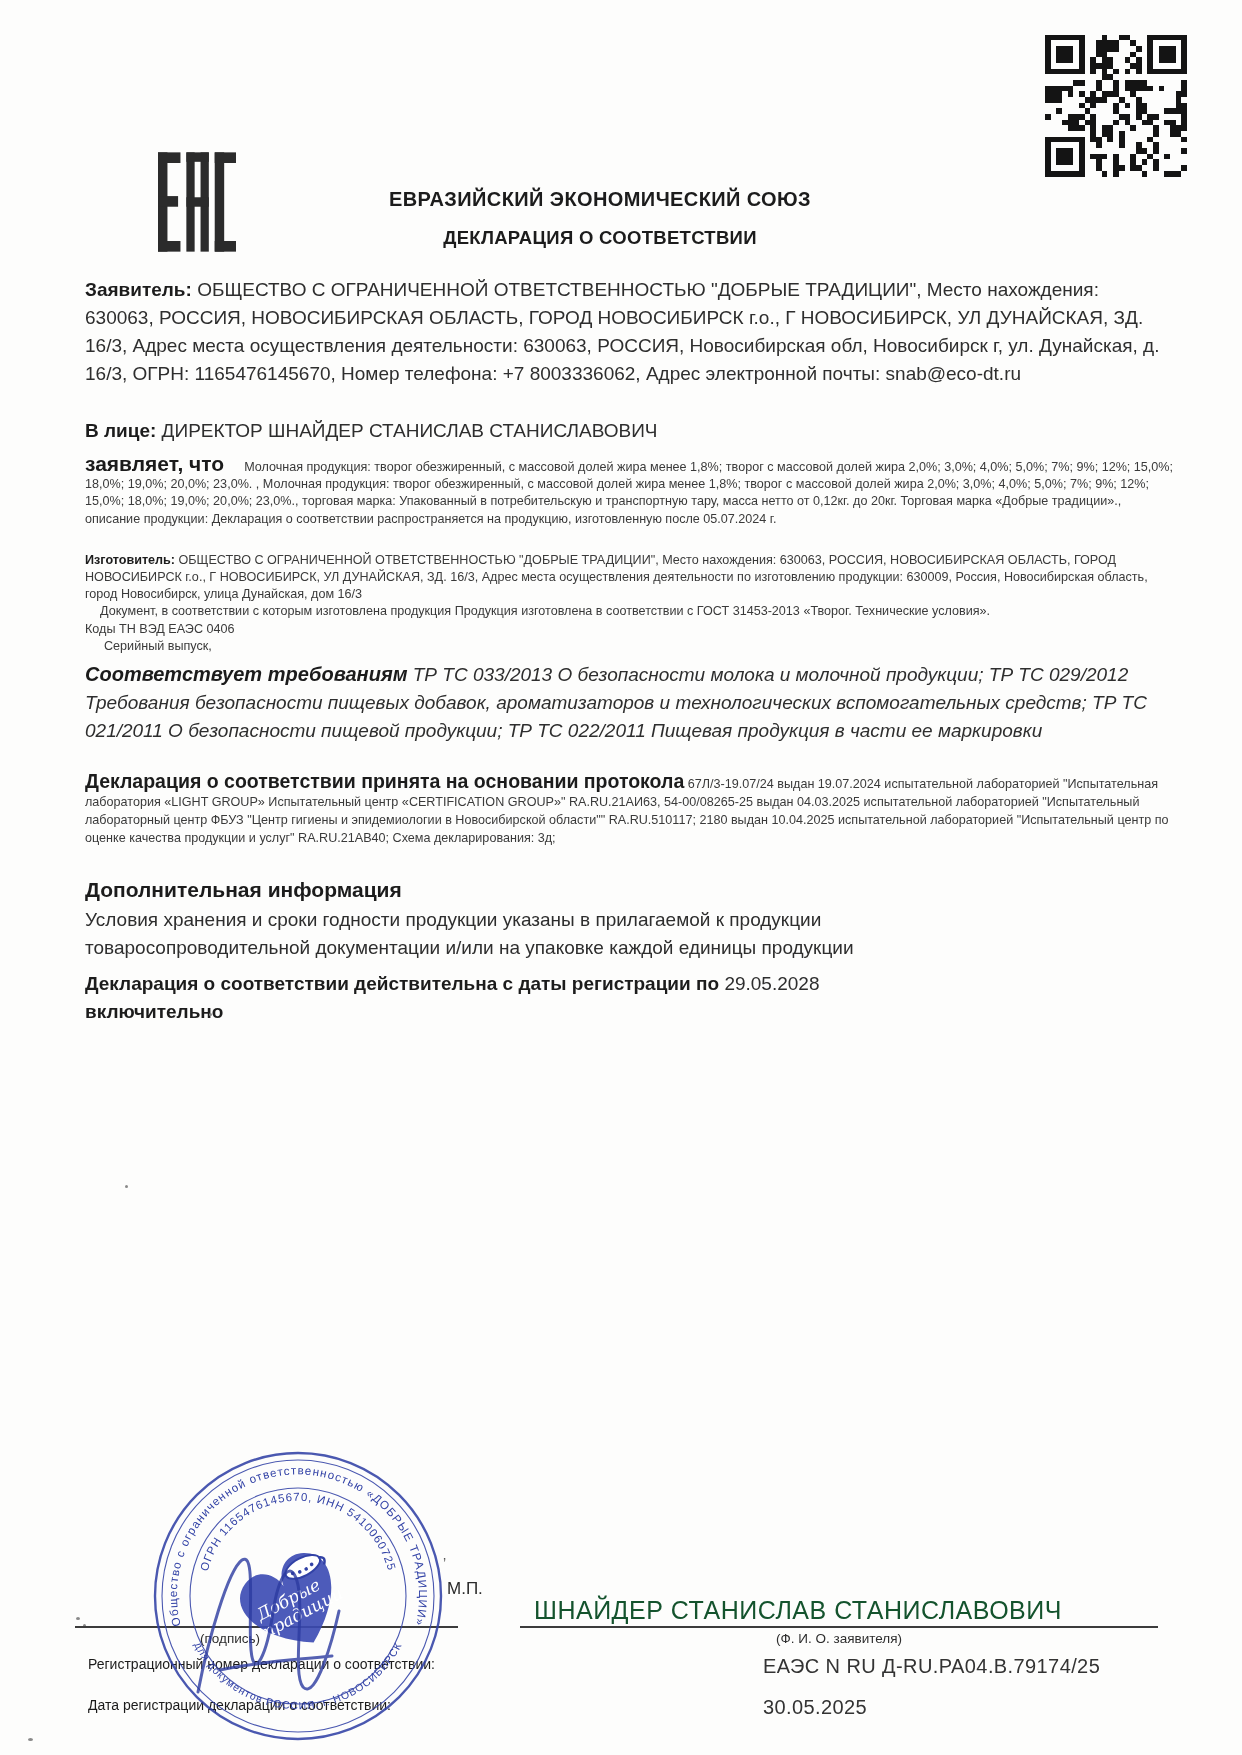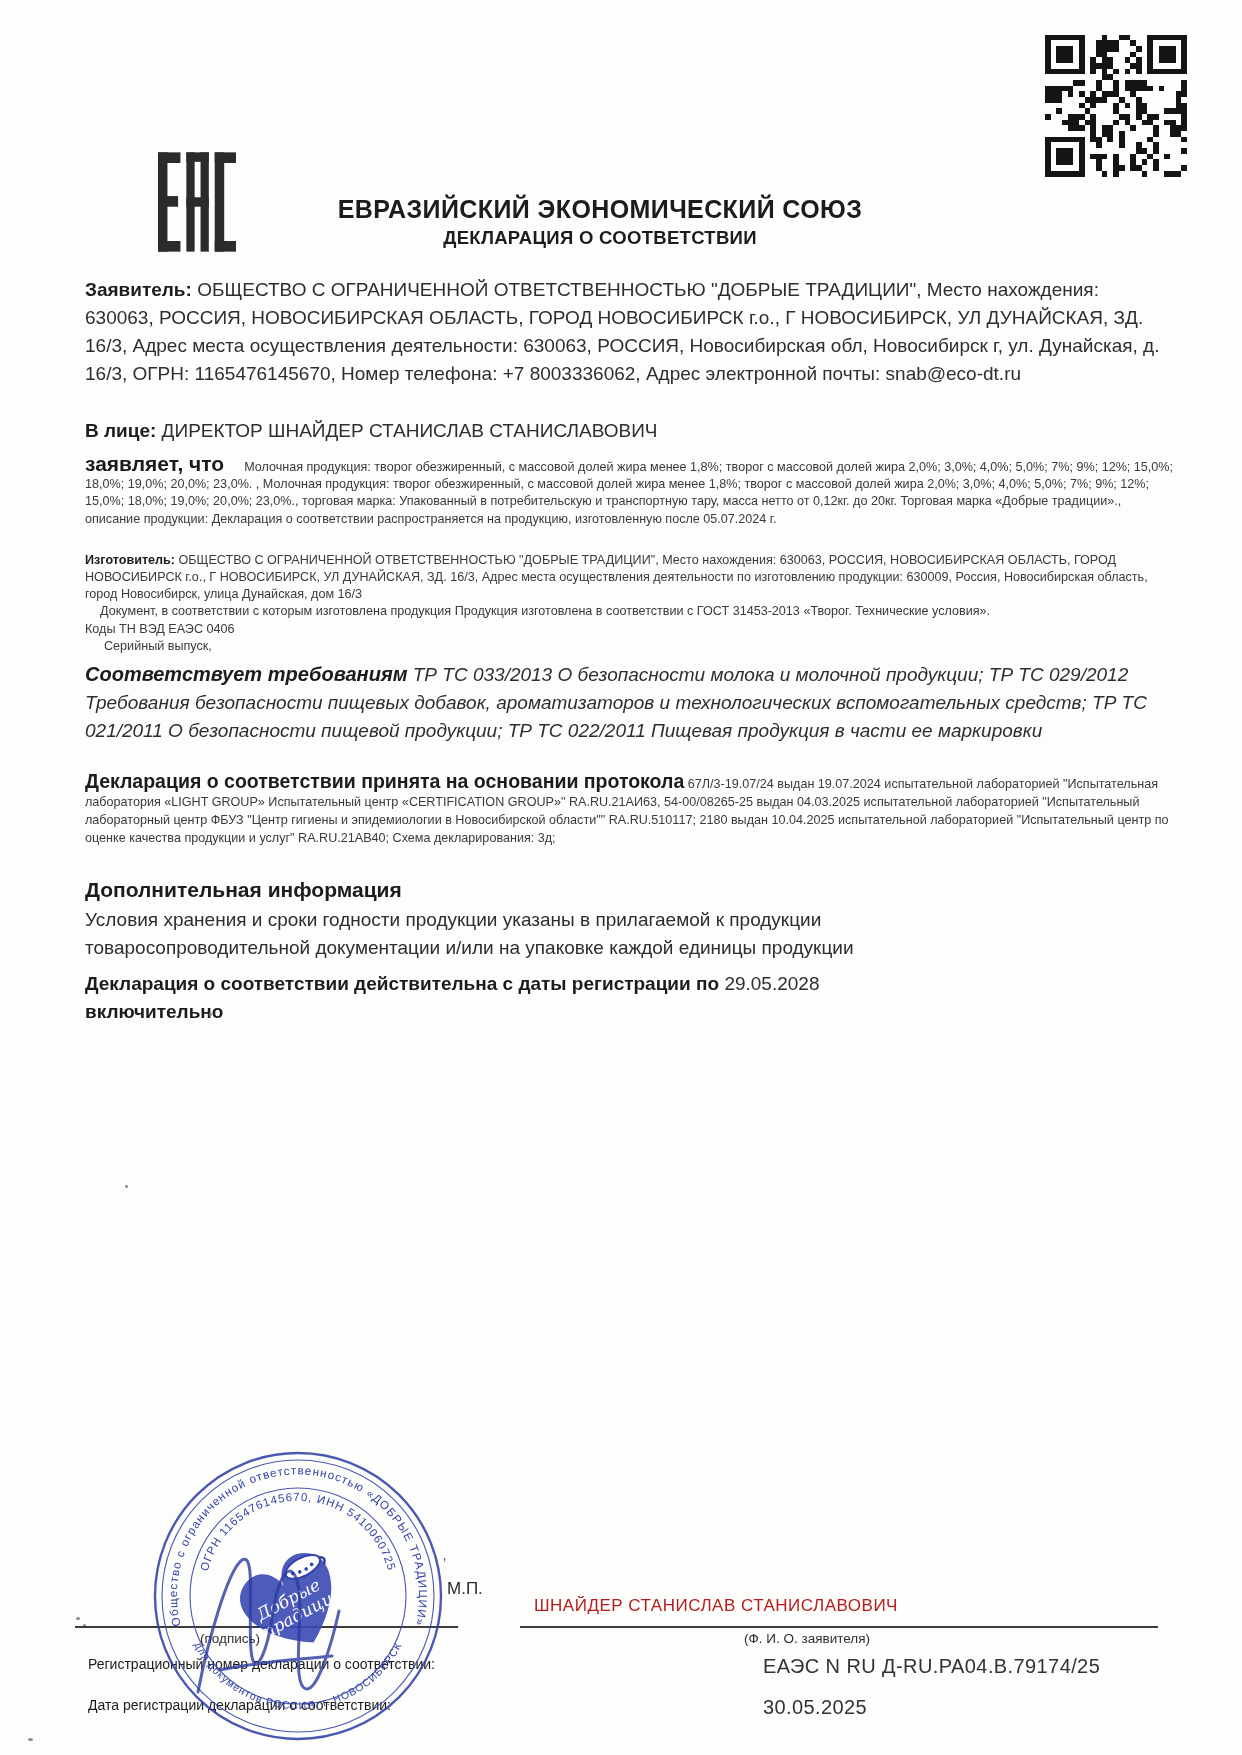--- a/index.html
+++ b/index.html
@@ -8,21 +8,21 @@
     background:#fdfdfc;
     font-family:"Liberation Sans", sans-serif;
     color:#2b2b2b;
     -webkit-font-smoothing:antialiased;
   }
   .abs{position:absolute;}
   .b{font-weight:bold;color:#1c1c1c;}
   .big{font-size:19px;line-height:28px;color:#2e2e2e;}
   .small{font-size:12.6px;line-height:17.2px;color:#3a3a3a;}
   .center{text-align:center;}
-  .hdr1{font-size:25px;letter-spacing:.4px;margin-top:7px;}
+  .hdr1{font-size:20px;letter-spacing:.4px;}
   .hdr2{font-size:18.5px;letter-spacing:.3px;}
   .label-lg{font-size:20px;font-weight:bold;color:#1b1b1b;}
   .caption{font-size:13.5px;color:#2e2e2e;}
   .sig-line{border-top:2px solid #3c3c3c;height:0;}
   .value{font-size:20px;color:#333;}
   .reg-label{font-size:14px;font-weight:normal;color:#1b1b1b;}
   .speck{position:absolute;background:#8a8a8a;border-radius:50%;}
   #stamp-layer{z-index:6;}
   .underlay{z-index:2;text-align:right;}
 </style>
@@ -374,23 +374,23 @@
 <div class="speck" style="left:76px;top:1617px;width:4px;height:3px;"></div>
 <div class="speck" style="left:83px;top:1624px;width:3px;height:3px;"></div>
 <div class="speck" style="left:28px;top:1738px;width:5px;height:3px;"></div>
 <div class="abs" style="left:443px;top:1555px;font-size:14px;color:#555;">’</div>
 
 <div class="abs underlay sig-line" style="left:75px;top:1626px;width:383px;"></div>
 <div class="abs underlay caption" style="left:200px;top:1631px;">(подпись)</div>
 
 <div class="abs" style="left:447px;top:1579px;font-size:17px;color:#2b2b2b;">М.П.</div>
 
-<div class="abs" style="left:534px;top:1596px;font-size:17px;letter-spacing:.5px;color:#b91c1c;">ШНАЙДЕР СТАНИСЛАВ СТАНИСЛАВОВИЧ</div>
+<div class="abs" style="left:534px;top:1596px;font-size:25px;letter-spacing:.5px;color:#14532d;">ШНАЙДЕР СТАНИСЛАВ СТАНИСЛАВОВИЧ</div>
 <div class="abs sig-line" style="left:520px;top:1626px;width:638px;"></div>
-<div class="abs caption center" style="left:488px;top:1631px;width:638px;">(Ф. И. О. заявителя)</div>
+<div class="abs caption center" style="left:520px;top:1631px;width:638px;">(Ф. И. О. заявителя)</div>
 
 <div class="abs reg-label" style="left:88px;top:1656px;">Регистрационный номер декларации о соответствии:</div>
 <div class="abs value" style="left:763px;top:1655px;letter-spacing:.4px;">ЕАЭС N RU Д-RU.РА04.В.79174/25</div>
 <div class="abs reg-label" style="left:88px;top:1697px;">Дата регистрации декларации о соответствии:</div>
 <div class="abs value" style="left:763px;top:1696px;letter-spacing:.4px;">30.05.2025</div>
 
 <svg id="stamp-layer" class="abs" style="left:70px;top:1430px;" width="430" height="325" viewBox="0 0 430 325">
   <g opacity="0.88" stroke="#3242a6" fill="none">
     <circle cx="228" cy="166" r="143" stroke-width="2.4"></circle>
     <circle cx="228" cy="166" r="136" stroke-width="1.1"></circle>

